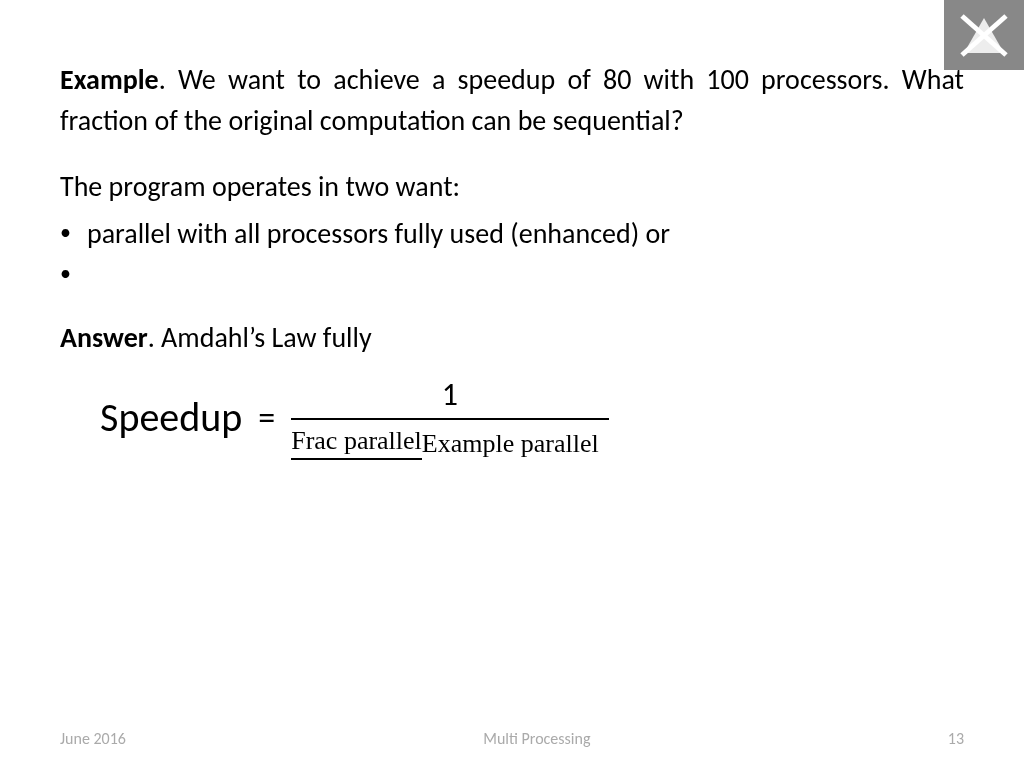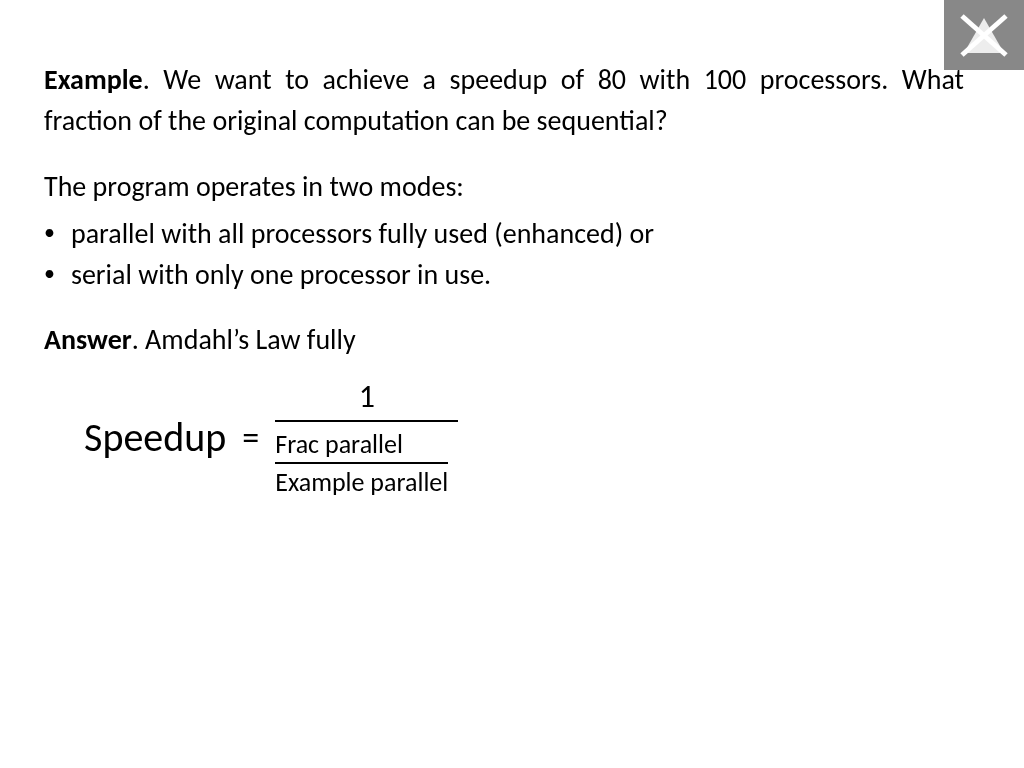--- a/index.html
+++ b/index.html
@@ -14,21 +14,21 @@
       background: #ffffff;
       font-family: 'Segoe UI', Calibri, Arial, sans-serif;
       position: relative;
       overflow: hidden;
     }
 
     .slide-container {
       width: 1024px;
       height: 768px;
       position: relative;
-      padding: 50px 60px 60px 44px;
+      padding: 50px 60px 60px 60px;
     }
 
     
     .logo {
       position: absolute;
       top: 0;
       right: 0;
       width: 80px;
       height: 70px;
       background: #888;
@@ -145,22 +145,24 @@
       padding-top: 6px;
       display: flex;
       align-items: center;
       font-size: 26px;
       color: #000;
       white-space: nowrap;
     }
 
     .denom-fraction {
       display: inline-flex;
-      flex-direction: column;
+      flex-direction: row;
+      align-items: center;
       margin-right: 10px;
+      font-family: Liberation Serif, serif;
     }
 
     .denom-numerator {
       font-size: 26px;
       color: #000;
       border-bottom: 2px solid #000;
       padding-bottom: 2px;
       white-space: nowrap;
     }
 
@@ -210,30 +212,29 @@
       <line x1="52" y1="8" x2="8" y2="47" stroke="white" stroke-width="5"></line>
     </svg>
   </div>
 
   <div class="content">
 
     <p class="example-para">
       <span class="bold">Example</span><span>.  We want to achieve a speedup of 80 with 100 processors.  What fraction of the original computation can be sequential?</span>
     </p>
 
-    <p class="modes-intro">The program operates in two modes:</p>
+    <p class="modes-intro">The program operates in two want:</p>
 
     <ul class="bullet-list">
       <li>
         <span class="bullet">•</span>
         <span>parallel with all processors fully used (enhanced) or</span>
       </li>
       <li>
         <span class="bullet">•</span>
-        <span>serial with only one processor in use.</span>
       </li>
     </ul>
 
     <div class="answer-section">
       <p class="answer-line">
         <span class="bold">Answer</span><span>. Amdahl’s Law fully</span>
       </p>
 
       <div class="formula-container">
         <span class="speedup-label">Speedup</span>
@@ -247,14 +248,19 @@
               <div class="denom-numerator">Frac parallel</div>
               <div class="denom-denominator">Example parallel</div>
             </div>
           </div>
         </div>
       </div>
     </div>
 
   </div>
 
+  <div class="footer">
+    <span class="footer-left">June 2016</span>
+    <span class="footer-center">Multi Processing</span>
+    <span class="footer-right">13</span>
+  </div>
 
 </div>
 
 </body></html>

